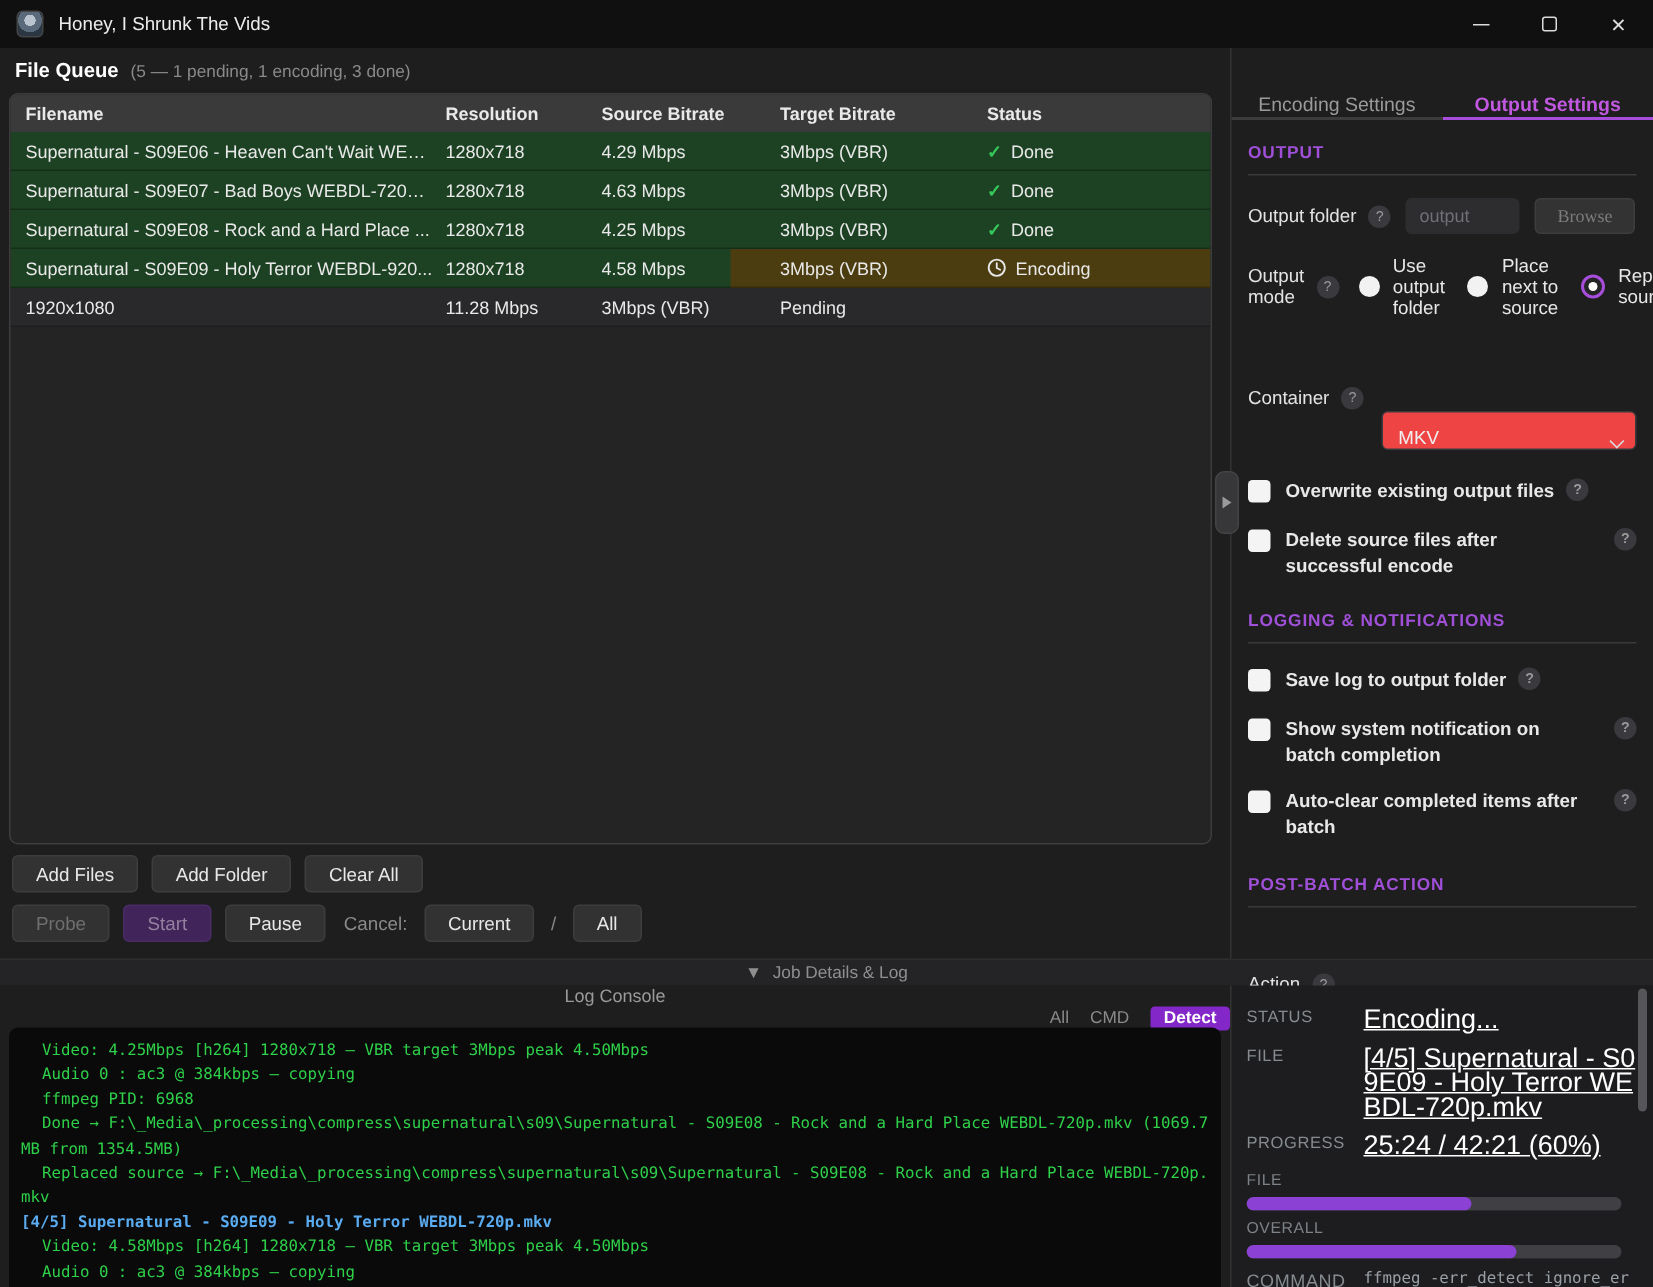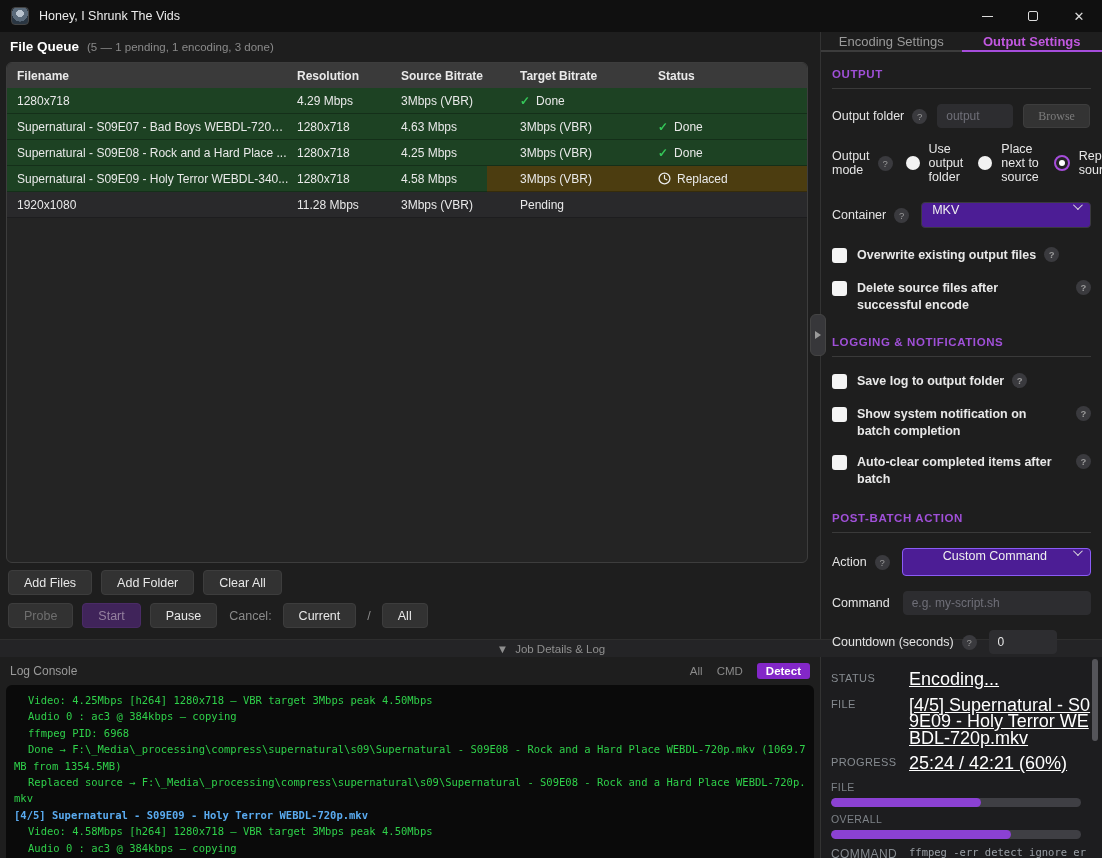--- a/index.html
+++ b/index.html
@@ -43,35 +43,35 @@
   .btn-disabled { color:#6f6f6f; }
   .btn-start { background:#40245a; border-color:#4a2b66; color:#94819f; }
   .cancel-label { color:#8a8a8a; margin:0 2px 0 3px; }
   .slash { color:#8a8a8a; margin:0 2px; }
   
   .job-toggle { position:absolute; left:0; top:639px; width:1102px; height:18px; background:#242426;
     border-top:1px solid #2e2e2e; display:flex; align-items:center; justify-content:center; gap:7px;
     color:#8f8f8f; font-size:11.5px; }
   
   .log-region { position:absolute; left:0; top:657px; width:820px; height:201px; background:#1e1e1e; }
-  .log-header { height:28px; display:flex; align-items:center; padding:0 10px; }
+  .log-header { height:28px; display:flex; align-items:center; padding:0 0;flex-direction:column; }
   .log-title { color:#9a9a9a; font-size:12px; }
   .log-filters { margin-left:auto; display:flex; align-items:center; gap:14px; }
   .filter-plain { color:#8a8a8a; font-size:11.5px; }
   .filter-active { background:#8327c8; color:#fff; font-size:11.5px; font-weight:bold; padding:2px 9px; border-radius:3px; }
   .log-body { position:absolute; left:6px; top:28px; width:808px; height:173px; background:#0a0a0a;
     border-radius:6px 6px 0 0; padding:7px 8px; overflow:hidden;
     font-family:"DejaVu Sans Mono", monospace; font-size:10.5px; line-height:16.4px; }
   .log-line { color:#2fd04a; white-space:pre-wrap; word-break:break-all; }
   .log-indent { text-indent:14px; }
   .log-file { color:#5aabf0; font-weight:bold; }
   
   .settings { position:absolute; left:820px; top:32px; width:282px; height:607px; border-left:1px solid #333;
     background:#1e1e1e; }
-  .tabs { display:flex; height:20px; }
+  .tabs { display:flex; height:20px;margin-top:28px; }
   .tab { flex:1; display:flex; align-items:center; justify-content:center; font-size:13px; border-bottom:2px solid #3c3c3c; }
   .tab-inactive { color:#9a9a9a; }
   .tab-active { color:#c158e0; font-weight:bold; border-bottom-color:#a64ddb; }
   .settings-body { padding:2px 11px 0 11px; }
   .section-header { margin-top:14px; color:#a050d8; font-weight:bold; font-size:11.5px; letter-spacing:.6px;
     border-bottom:1px solid #3a3a3a; padding-bottom:8px; }
   .form-row { display:flex; align-items:center; margin-top:15px; }
   .lbl { color:#e3e3e3; font-size:12.5px; }
   .help { width:15px; height:15px; border-radius:50%; background:#3a3a3e; color:#9a9a9a; font-size:9.5px;
     display:inline-flex; align-items:center; justify-content:center; margin-left:8px; flex:none; }
@@ -80,22 +80,22 @@
   .txt-input::placeholder { color:#6f6f78; }
   .browse-btn { background:#333; border:1px solid #3d3d3d; border-radius:4px; color:#7c7c7c; font-size:12px;
     height:24px; padding:0 14px; margin-left:10px; font-family:Liberation Serif, serif; }
   .radio-group { display:flex; flex-direction:row; gap:15px; }
   .radio-opt { display:flex; align-items:center; gap:9px; }
   .radio { width:14px; height:14px; border-radius:50%; background:#f2f2f2; flex:none; }
   .radio-sel { background:#242424; border:2px solid #a64ddb; position:relative; width:16px; height:16px; }
   .radio-sel::after { content:""; position:absolute; left:50%; top:50%; width:6px; height:6px; margin:-3px 0 0 -3px;
     border-radius:50%; background:#fff; }
   .radio-lbl { font-size:12.5px; color:#e8e8e8; }
-  .select { background:#4c1d95; border:1px solid #3a3a3e; border-radius:4px; height:26px; display:flex;
-    align-items:flex-start; padding:0 10px; color:#efefef; font-size:12.5px; }
+  .select { background:#ef4444; border:1px solid #3a3a3e; border-radius:4px; height:26px; display:flex;
+    align-items:flex-end; padding:0 10px; color:#efefef; font-size:12.5px;margin-top:44px; }
   .select .chev { margin-left:auto; width:7px; height:7px; border-right:1.6px solid #dcdcdc; border-bottom:1.6px solid #dcdcdc;
     transform:rotate(45deg) translateY(-2px); }
   .select-accent { border:1px solid #8b5cf6; height:28px; }
   .chk-row { display:flex; align-items:flex-start; margin-top:16px;font-weight:bold; }
   .chk { width:15px; height:15px; background:#f4f4f4; border-radius:3px; margin:1px 10px 0 0; flex:none; }
   .chk-lbl { font-size:12.5px; color:#e8e8e8; line-height:17px; max-width:198px; }
   
   .collapse-handle { position:absolute; left:810px; top:314px; width:16px; height:42px; background:#37373a;
     border:1px solid #444; border-radius:6px; display:flex; align-items:center; justify-content:center; z-index:5; }
   .tri-right { width:0; height:0; border-left:6px solid #9a9a9a; border-top:4px solid transparent; border-bottom:4px solid transparent; }
@@ -143,20 +143,21 @@
   <div class="queue-panel">
     <div class="trow thead">
       <div class="cell">Filename</div>
       <div class="cell">Resolution</div>
       <div class="cell">Source Bitrate</div>
       <div class="cell">Target Bitrate</div>
       <div class="cell">Status</div>
     </div>
 
     <div class="trow row-done">
+      <div class="cell">Supernatural - S09E06 - Heaven Can't Wait WEB...</div>
       <div class="cell">1280x718</div>
       <div class="cell">4.29 Mbps</div>
       <div class="cell">3Mbps (VBR)</div>
       <div class="cell status-cell">
         <span class="check">✓</span>
         <span>Done</span>
       </div>
     </div>
 
     <div class="trow row-done">
@@ -175,30 +176,30 @@
       <div class="cell">1280x718</div>
       <div class="cell">4.25 Mbps</div>
       <div class="cell">3Mbps (VBR)</div>
       <div class="cell status-cell">
         <span class="check">✓</span>
         <span>Done</span>
       </div>
     </div>
 
     <div class="trow row-encoding">
-      <div class="cell">Supernatural - S09E09 - Holy Terror WEBDL-340...</div>
+      <div class="cell">Supernatural - S09E09 - Holy Terror WEBDL-920...</div>
       <div class="cell">1280x718</div>
       <div class="cell">4.58 Mbps</div>
       <div class="cell">3Mbps (VBR)</div>
       <div class="cell status-cell">
         <svg class="clock-svg" width="13" height="13" viewBox="0 0 13 13">
           <circle cx="6.5" cy="6.5" r="5.4" fill="none" stroke="#e8e8e8" stroke-width="1.3"></circle>
           <path d="M6.5 3.4 V6.7 L8.8 7.8" fill="none" stroke="#e8e8e8" stroke-width="1.2" stroke-linecap="round"></path>
         </svg>
-        <span>Replaced</span>
+        <span>Encoding</span>
       </div>
     </div>
 
     <div class="trow row-pending">
       <div class="cell">1920x1080</div>
       <div class="cell">11.28 Mbps</div>
       <div class="cell">3Mbps (VBR)</div>
       <div class="cell status-cell">
         <span>Pending</span>
       </div>

